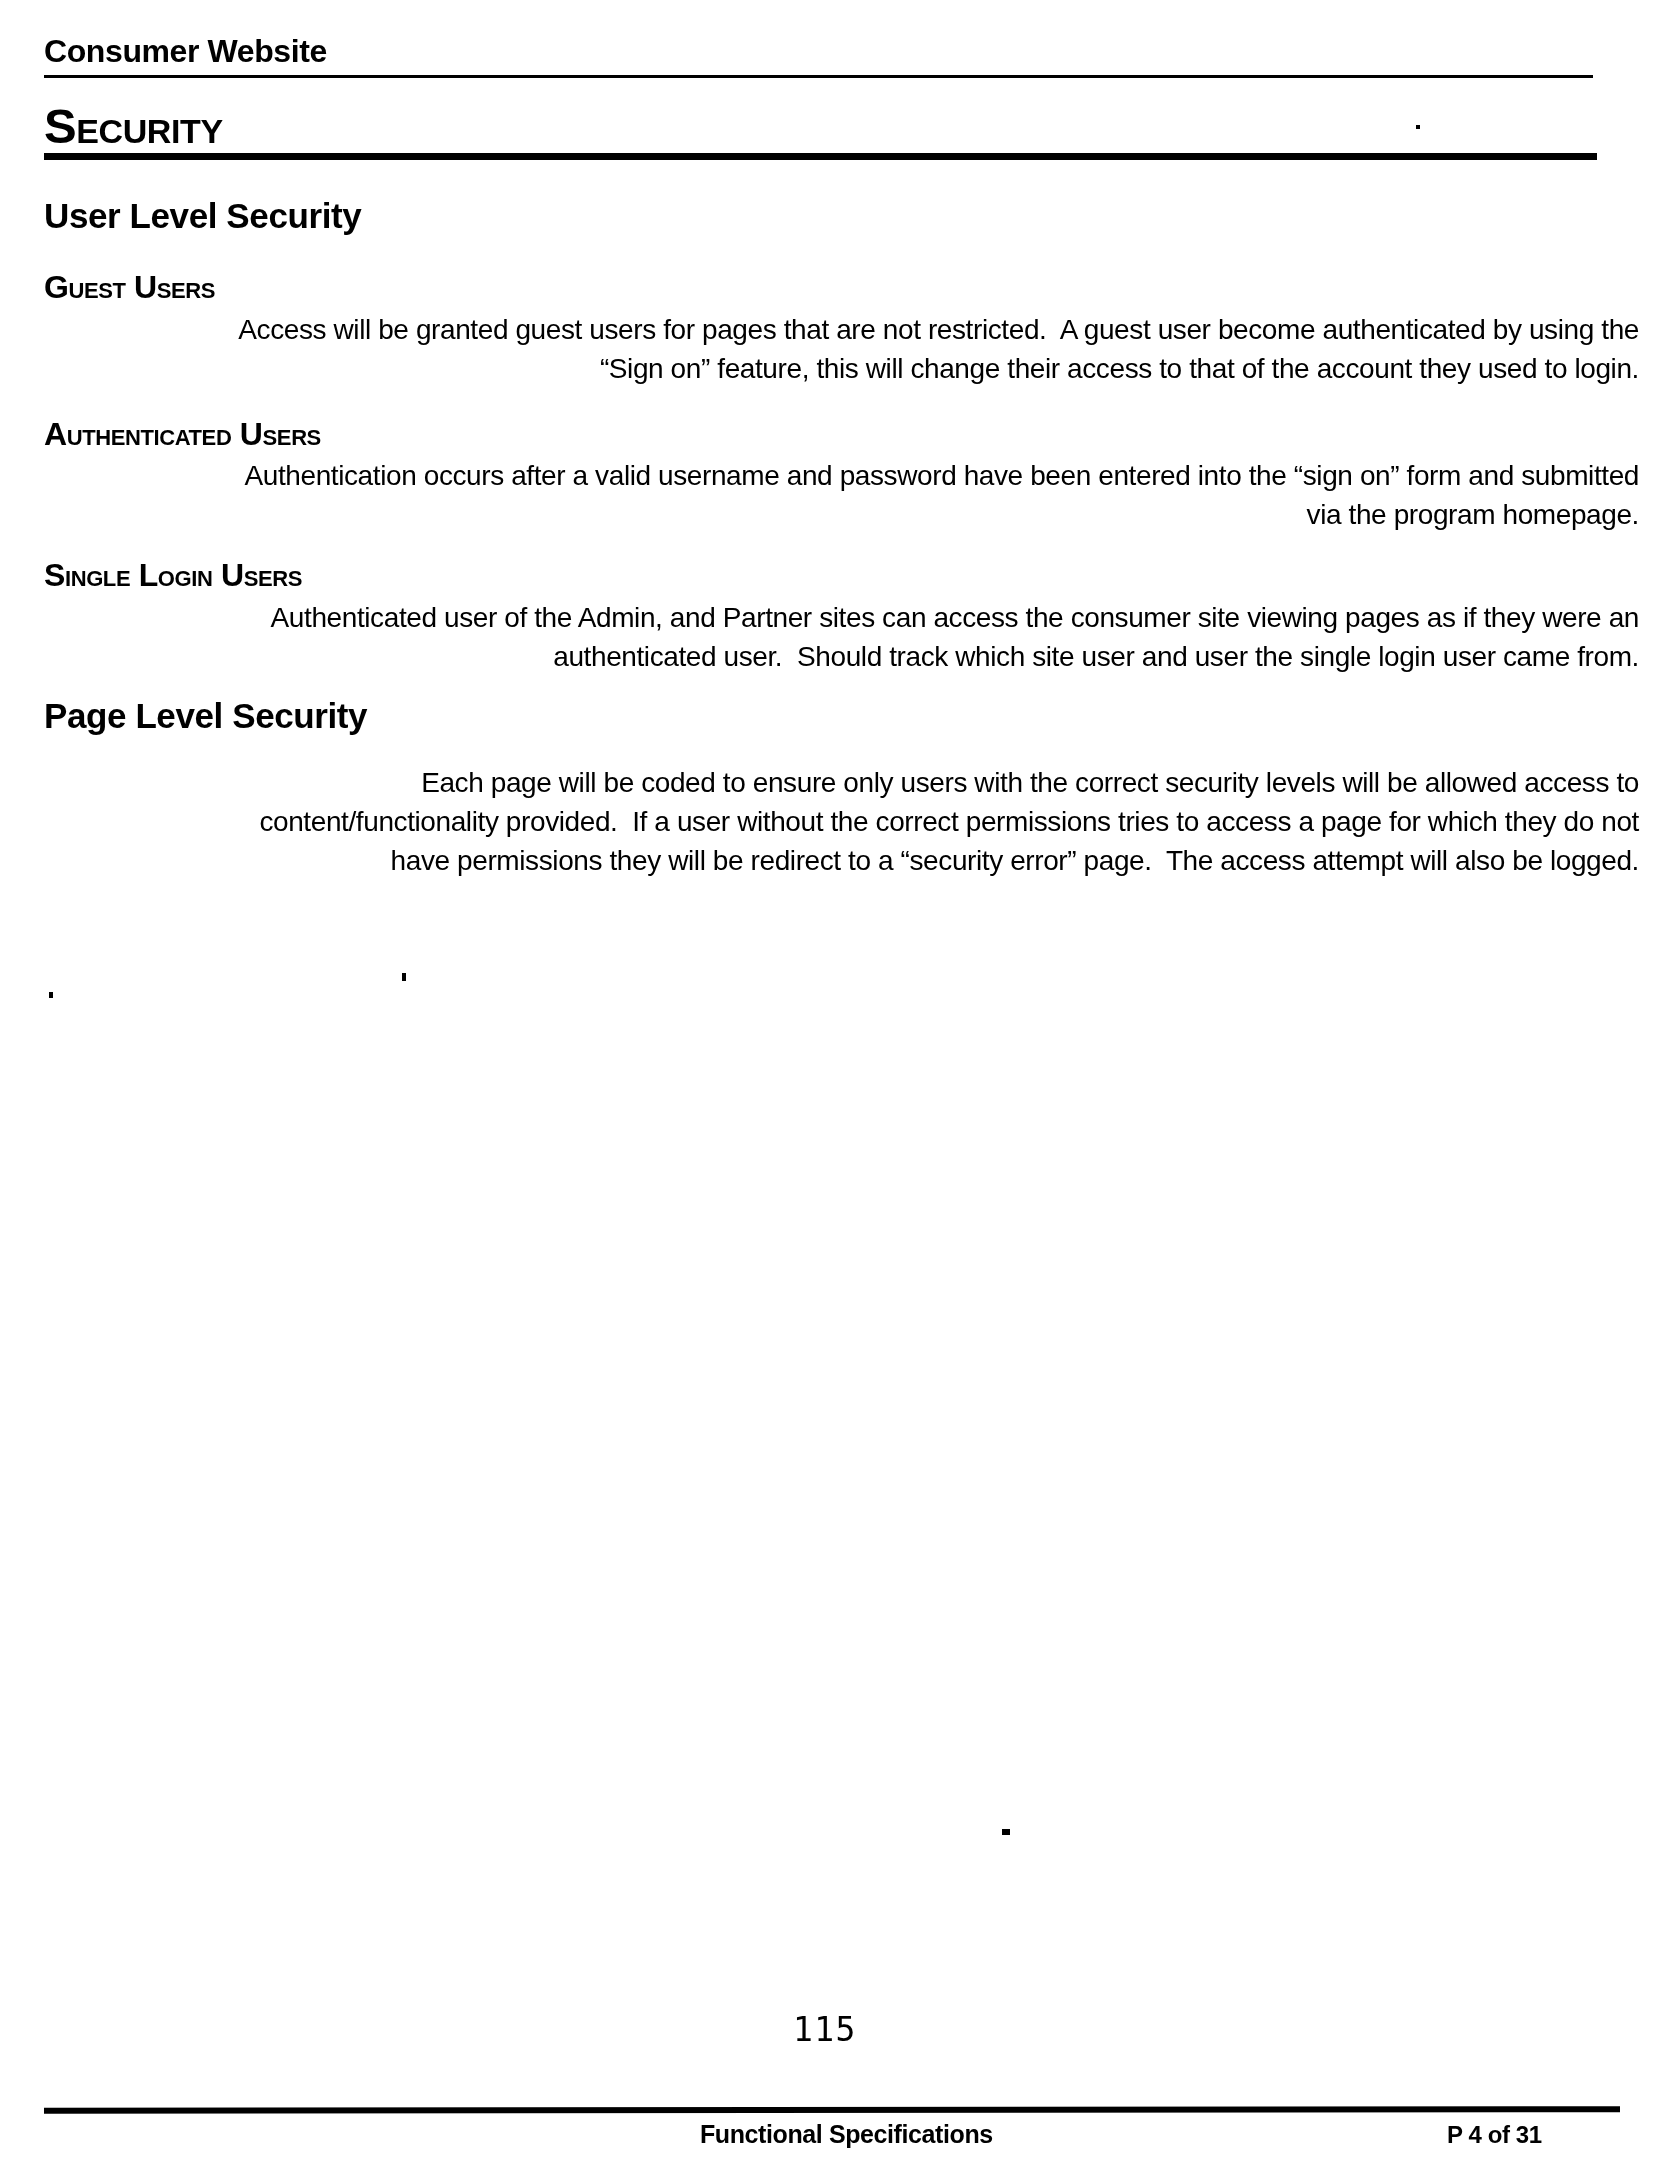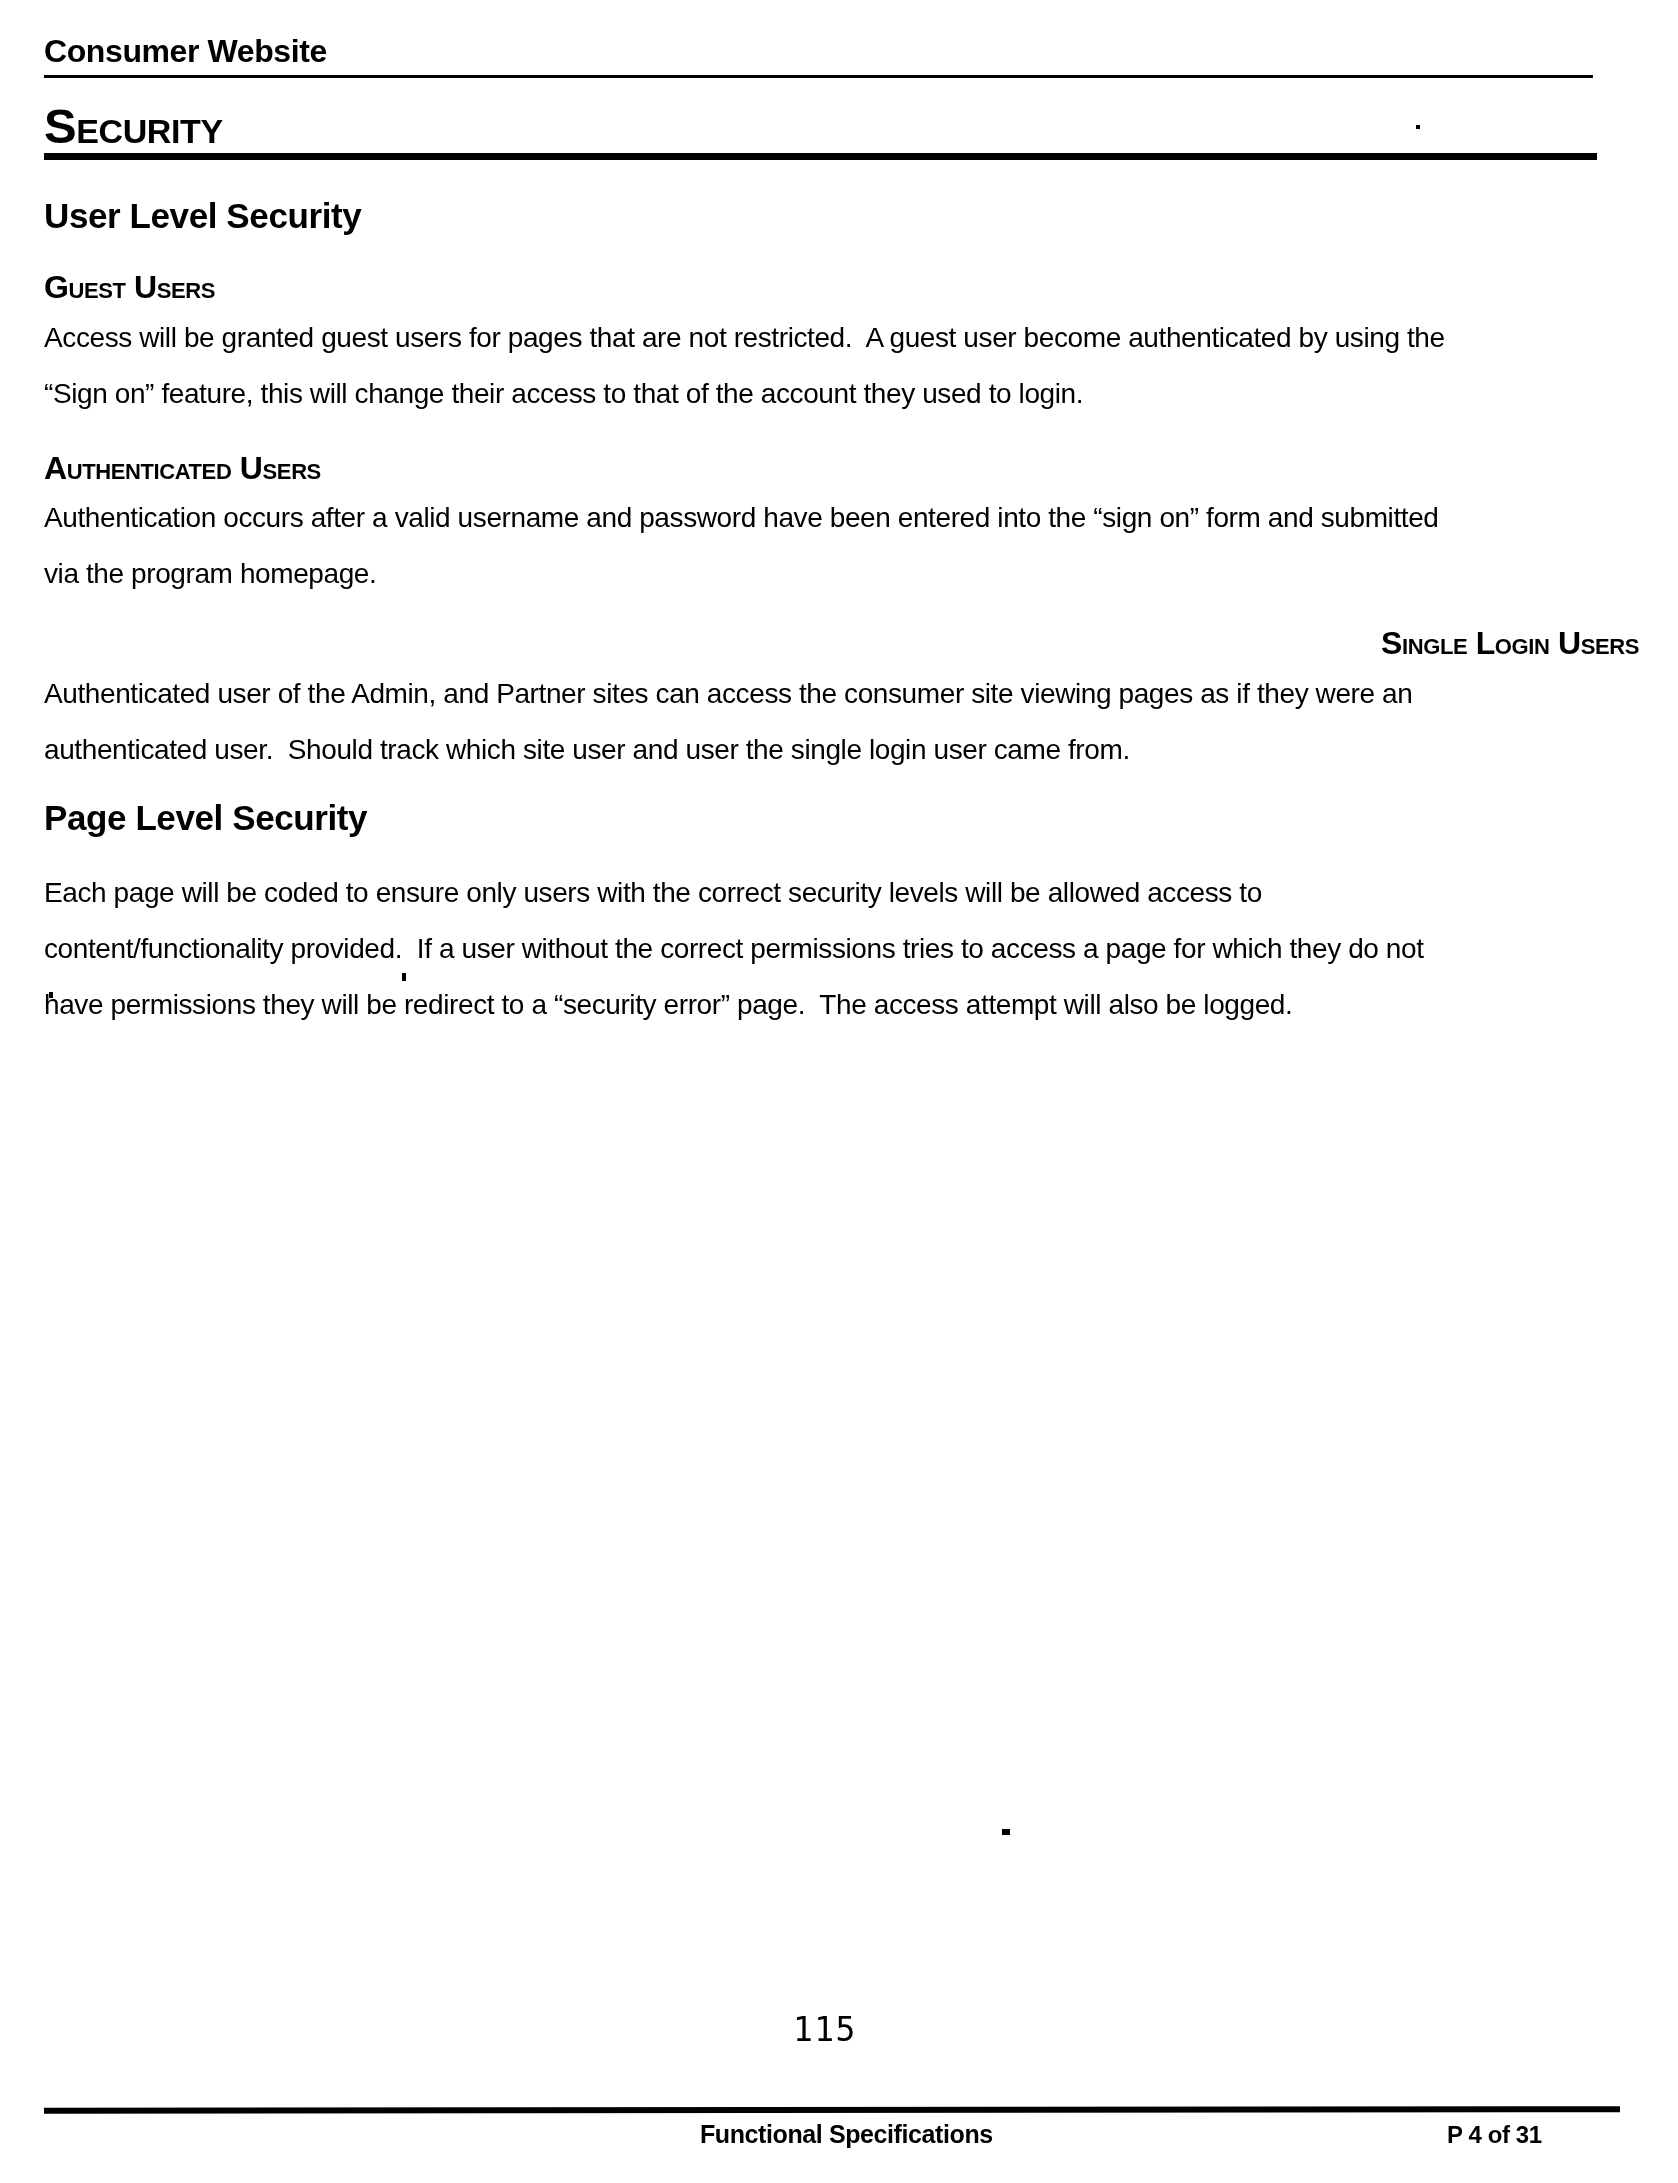--- a/index.html
+++ b/index.html
@@ -58,29 +58,30 @@
   .h2-page { margin-top: 21px; }
   .h3 {
     font-size: 32px;
     font-weight: bold;
     line-height: 1.1;
     font-variant: small-caps;
     letter-spacing: -0.4px;
   }
   .h3-guest { margin-top: 35px; }
   .h3-auth  { margin-top: 29.5px; }
-  .h3-single{ margin-top: 24px; text-align: right; }
+  .h3-single{ margin-top: 24px; }
   
   .para {
     margin-top: 4.2px;
     font-size: 28px;
-    line-height: 56px;
+    line-height: 39px;
     letter-spacing: -0.4px;
     white-space: pre-wrap;
     max-width: 1597px;
+    text-align: right;
   }
   .para-page-level { margin-top: 28px; }
   
   .page-number {
     position: absolute;
     top: 2010px;
     left: 793px;
     font-family: "DejaVu Sans Mono", monospace;
     font-size: 33px;
     letter-spacing: 1.4px;

